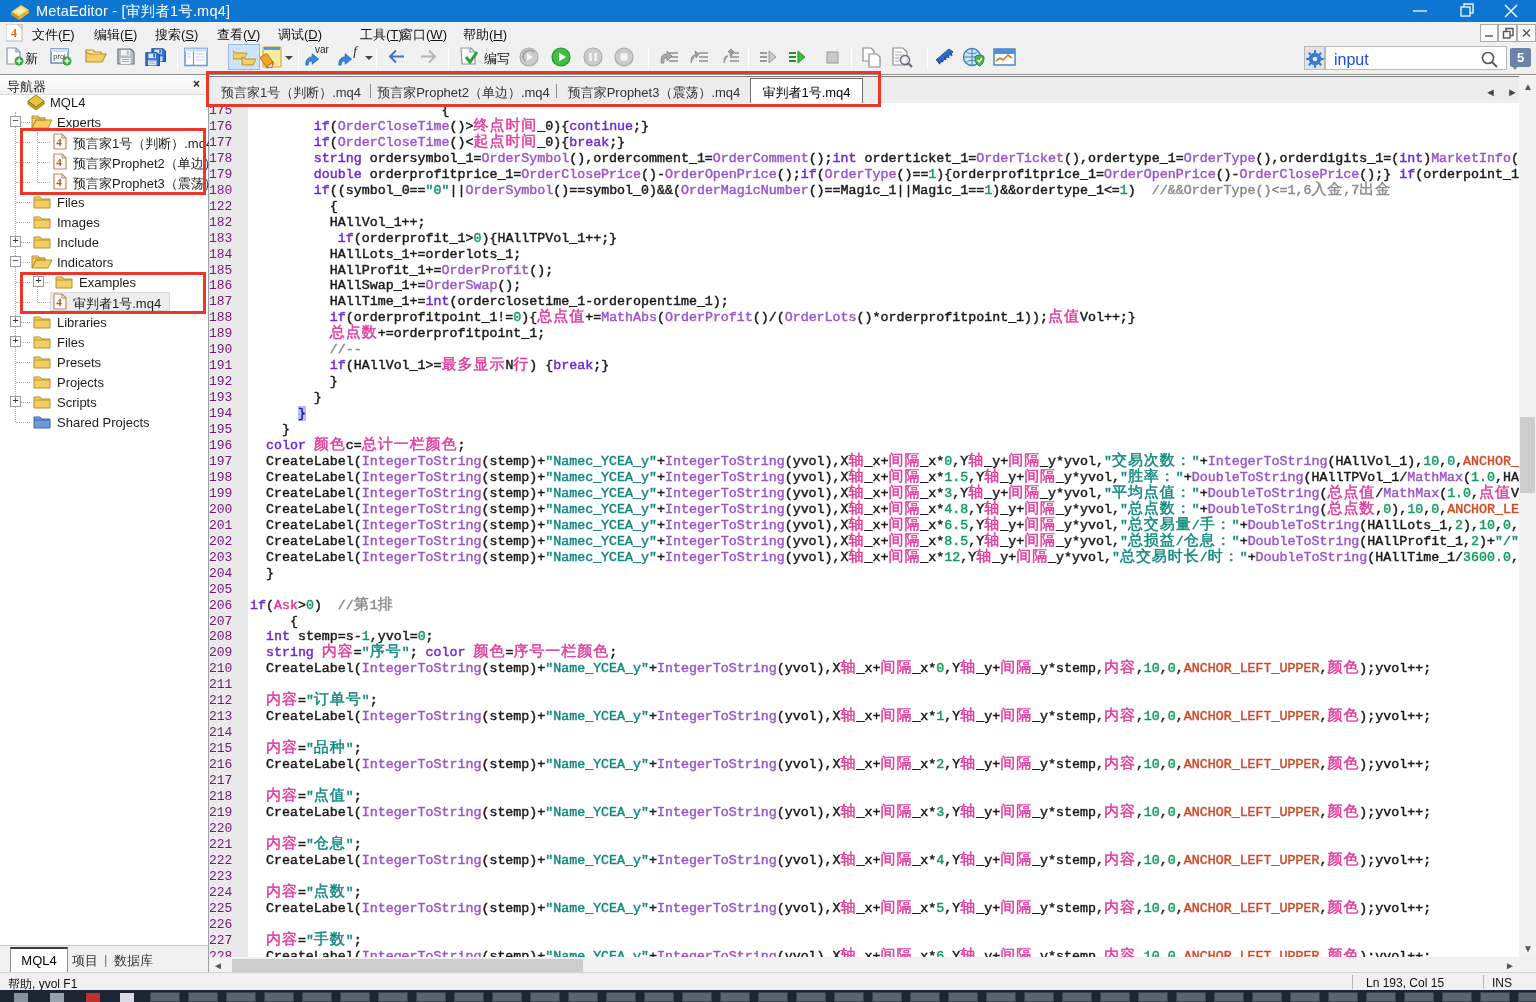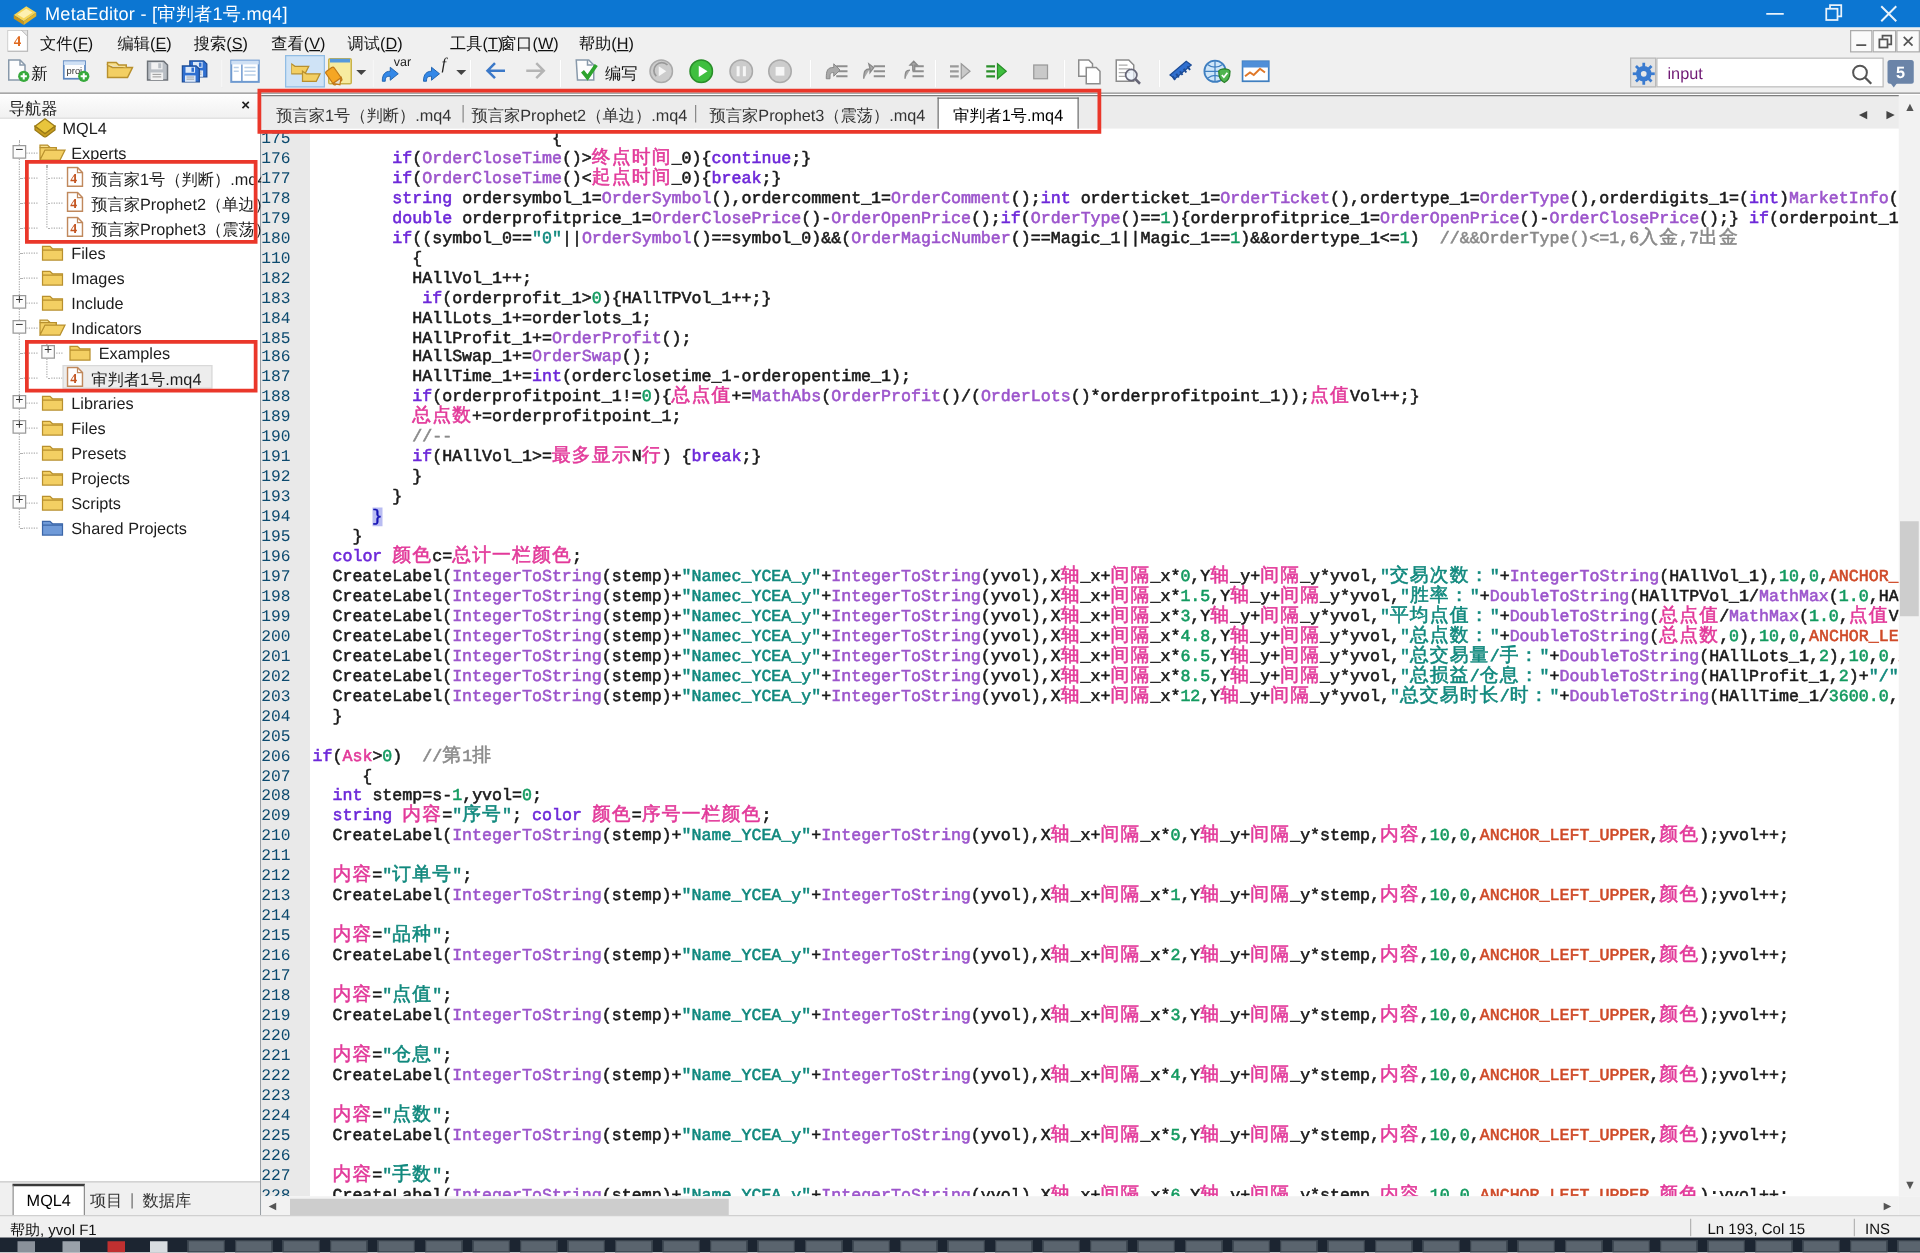--- a/index.html
+++ b/index.html
@@ -23,21 +23,21 @@
 .trow{position:absolute;left:0;height:20px;width:208px;font-size:13px;color:#1c1c1c;white-space:nowrap}
 .trow .lbl{position:absolute;top:3px}
 .tg{position:absolute;width:11px;height:11px;top:4px;background:#fcfcfc;border:1px solid #9a9a9a;font-size:11px;line-height:9px;text-align:center;color:#333;font-family:"Liberation Mono",monospace}
 .sel{position:absolute;left:50px;top:0;width:120px;height:19px;background:#ededed;border:1px solid #d9d9d9}
 
 #tabstrip{position:absolute;left:209px;top:76px;width:1327px;height:27px;background:#ececec;border-top:1px solid #7d7d7d}
 .etab{position:absolute;top:3px;height:24px;font-size:13px;color:#333;text-align:center;background:#ececec}
 .etabsep{position:absolute;top:7px;width:1px;height:14px;background:#8a8a8a}
 #atab{position:absolute;top:1px;height:26px;background:#fff;border:1px solid #6e6e6e;border-bottom:none;font-size:13px;color:#000;text-align:center}
 .tabarr{position:absolute;top:9px;font-size:11px;color:#444}
-#gutter{position:absolute;left:209px;top:103px;width:39px;height:854px;background:#e9e9e9;color:#0c4a6e;overflow:hidden;text-align:right;padding-right:22px}
+#gutter{position:absolute;left:209px;top:103px;width:39px;height:854px;background:#e9e9e9;color:#701a75;overflow:hidden;text-align:right;padding-right:22px}
 #codewrap{position:absolute;left:248px;top:103px;width:1271px;height:854px;background:#fff;overflow:hidden}
 #code{position:absolute;left:2px;top:0}
 #gutter,#code{font-family:"Liberation Mono",monospace;font-size:13.3px}
 #code{font-weight:400;-webkit-text-stroke:0.45px}
 .cl{height:15.96px;line-height:15.96px;white-space:pre}
 #gutter .cl{font-weight:400;font-size:13px}
 .k{color:#6d28d9}
 .f{color:#9c55cc}
 .m{color:#e23a9a}
 .s{color:#11897e}
@@ -295,21 +295,21 @@
       <rect x="8.9" y="1.2" width="2.2" height="3.4" fill="#3a7bd0" transform="rotate(0 10 10)"></rect>
       <rect x="8.9" y="1.2" width="2.2" height="3.4" fill="#3a7bd0" transform="rotate(45 10 10)"></rect>
       <rect x="8.9" y="1.2" width="2.2" height="3.4" fill="#3a7bd0" transform="rotate(90 10 10)"></rect>
       <rect x="8.9" y="1.2" width="2.2" height="3.4" fill="#3a7bd0" transform="rotate(135 10 10)"></rect>
       <rect x="8.9" y="1.2" width="2.2" height="3.4" fill="#3a7bd0" transform="rotate(180 10 10)"></rect>
       <rect x="8.9" y="1.2" width="2.2" height="3.4" fill="#3a7bd0" transform="rotate(225 10 10)"></rect>
       <rect x="8.9" y="1.2" width="2.2" height="3.4" fill="#3a7bd0" transform="rotate(270 10 10)"></rect>
       <rect x="8.9" y="1.2" width="2.2" height="3.4" fill="#3a7bd0" transform="rotate(315 10 10)"></rect>
     </svg>
     <div class="ticon" style="left:1325px;top:2px;width:182px;height:24px;background:#fff;border:1px solid #b9b9b9"></div>
-    <div class="ticon" style="left:1334px;top:7px;font-size:13px;color:#701a75">input</div>
+    <div class="ticon" style="left:1334px;top:7px;font-size:16px;color:#1d4ed8">input</div>
     <svg class="ticon" style="left:1480px;top:6px" width="20" height="20" viewBox="0 0 20 20">
       <circle cx="8" cy="8" r="5.5" fill="none" stroke="#555" stroke-width="1.6"></circle>
       <path d="M12 12 l5 5" stroke="#555" stroke-width="1.8"></path>
     </svg>
     <div class="ticon" style="left:1510px;top:4px;width:21px;height:19px;background:#6b84a8;border-radius:2px"></div>
     <div class="ticon" style="left:1510px;top:6px;width:21px;font-size:13px;font-weight:700;color:#fff;text-align:center">5</div>
     <div class="ticon" style="left:1512px;top:22px;width:0;height:0;border-left:3px solid transparent;border-right:3px solid transparent;border-top:4px solid #6b84a8"></div>
   </div>
 <div id="nav">
  <div id="navhdr">
@@ -488,21 +488,21 @@
  <div class="tabarr" style="left:1276px">◄</div>
  <div class="tabarr" style="left:1298px">►</div>
 </div>
 <div id="gutter">
     <div class="cl">175</div>
     <div class="cl">176</div>
     <div class="cl">177</div>
     <div class="cl">178</div>
     <div class="cl">179</div>
     <div class="cl">180</div>
-    <div class="cl">110</div>
+    <div class="cl">122</div>
     <div class="cl">182</div>
     <div class="cl">183</div>
     <div class="cl">184</div>
     <div class="cl">185</div>
     <div class="cl">186</div>
     <div class="cl">187</div>
     <div class="cl">188</div>
     <div class="cl">189</div>
     <div class="cl">190</div>
     <div class="cl">191</div>

